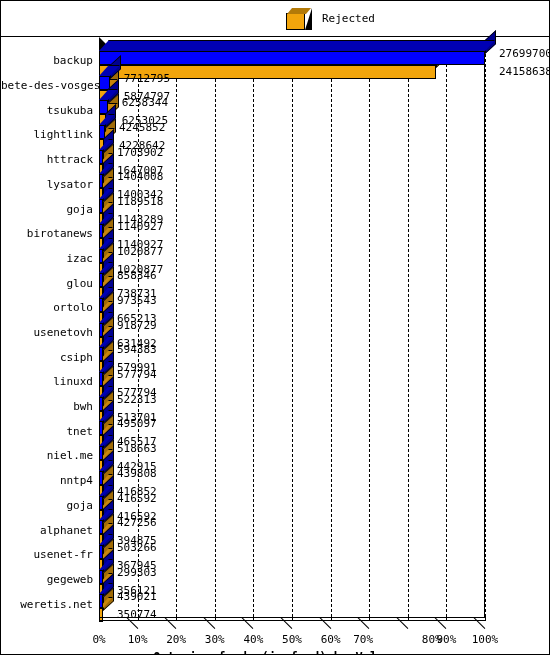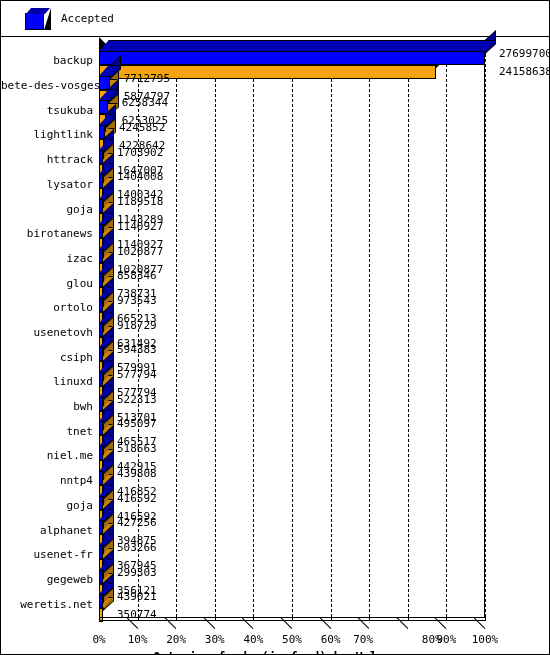--- a/index.html
+++ b/index.html
@@ -235,29 +235,29 @@
     color: #000000;
     font-family: "DejaVu Sans Mono", monospace;
   }
 </style>
 </head>
 <body>
 
 <div id="root">
 
   <div id="legend">
-    <div class="legend-entry" id="legend-accepted" style="left:24px;">
+
+    <div class="legend-entry" id="legend-rejected" style="left:285px;">
       <span class="legend-cube">
         <span class="side"></span>
-        <span class="face" style="background:#0000ff;"></span>
-        <span class="top" style="background:#0000a8; transform: skewX(-40deg); transform-origin: left bottom;"></span>
+        <span class="face" style="background:#f2a50c;"></span>
+        <span class="top" style="background:#b37a08; transform: skewX(-40deg); transform-origin: left bottom;"></span>
       </span>
-      <span class="legend-label">Accepted</span>
+      <span class="legend-label">Rejected</span>
     </div>
-
   </div>
 
   <div id="plot-frame">
 
     <div id="ylabels">
         <div class="ylabel" style="top: 18.3478px;">backup</div>
         <div class="ylabel" style="top: 43.0435px;">bete-des-vosges</div>
         <div class="ylabel" style="top: 67.7391px;">tsukuba</div>
         <div class="ylabel" style="top: 92.4348px;">lightlink</div>
         <div class="ylabel" style="top: 117.13px;">httrack</div>

